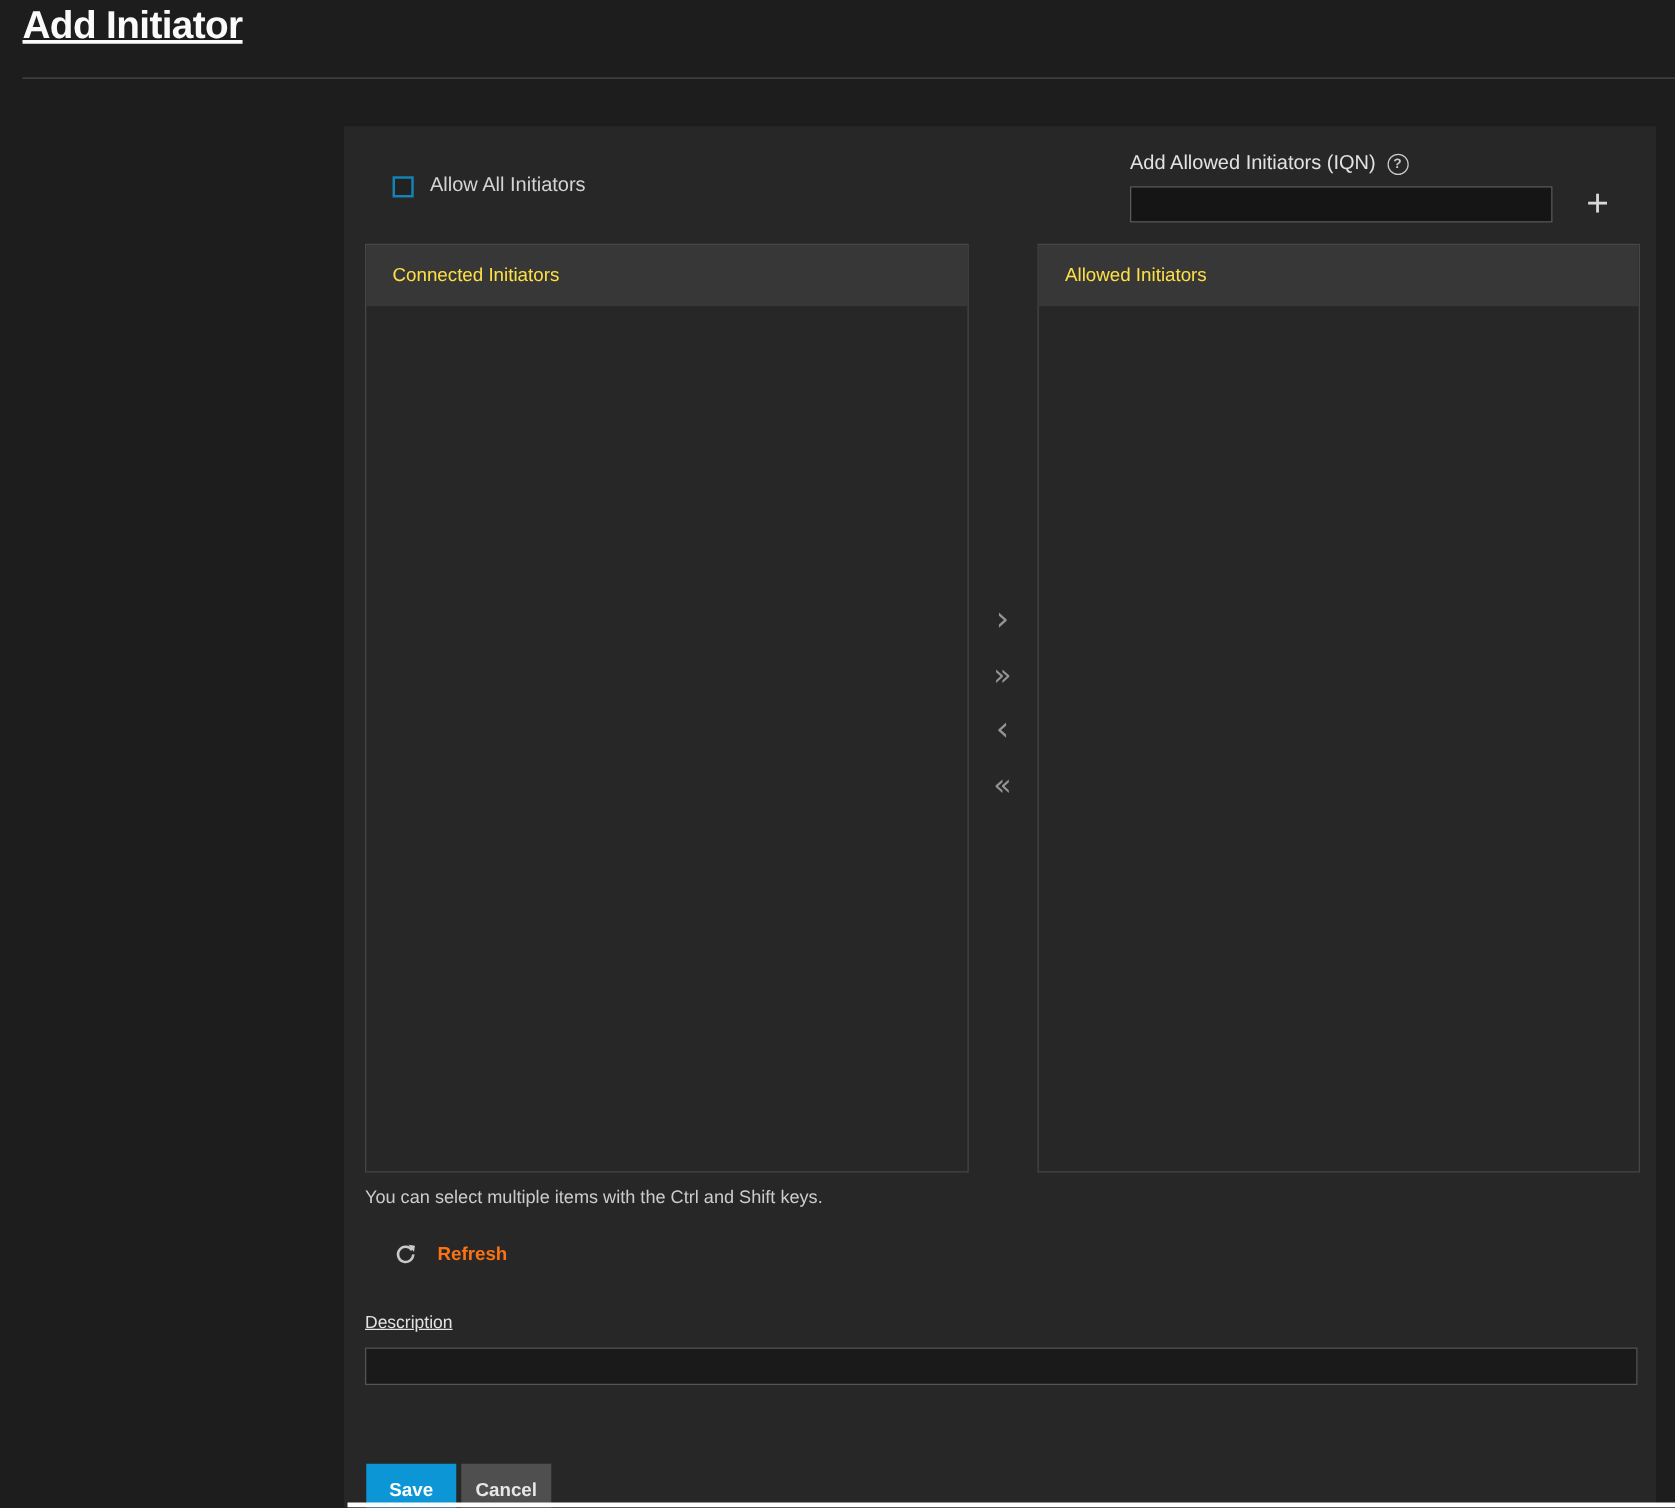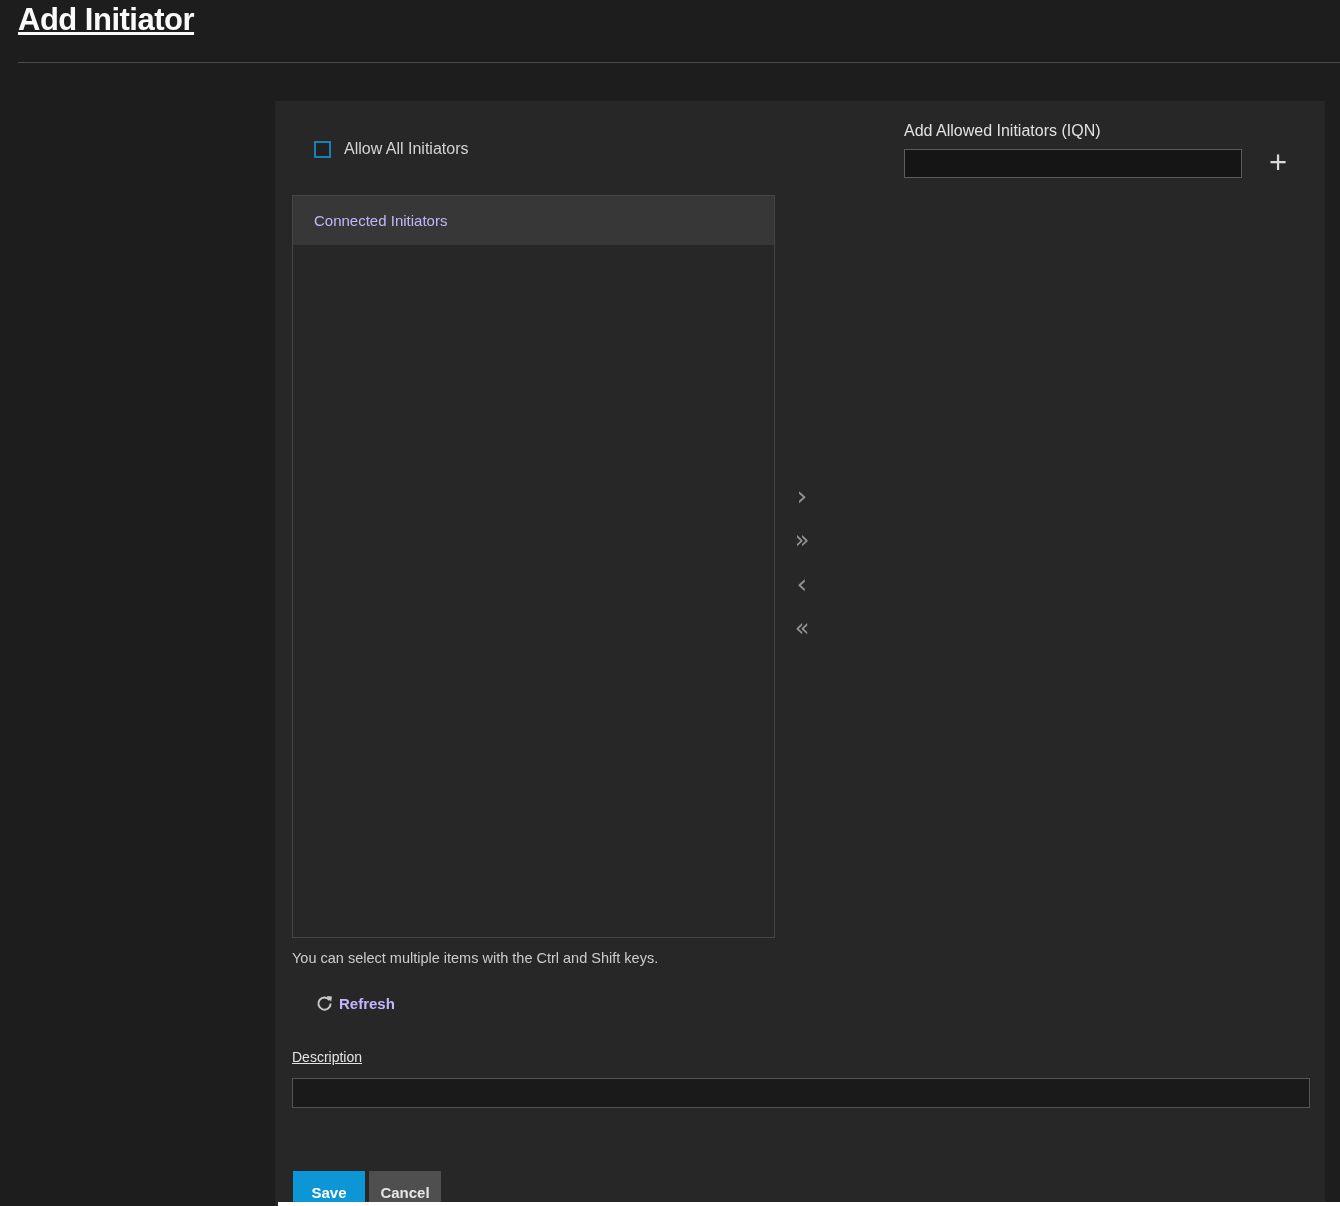--- a/index.html
+++ b/index.html
@@ -27,21 +27,21 @@
   }
   
   .checkbox-row { position: absolute; left: 39px; top: 39px; display: flex; align-items: center; }
   .checkbox {
     width: 17px; height: 17px;
     border: 2px solid #1482b4; background: #222;
     cursor: pointer; flex: 0 0 auto;
   }
   .checkbox-label { margin-left: 13px; font-size: 16px; color: #d4d4d4; }
   
-  .iqn-label-row { position: absolute; left: 629px; top: 21px; display: flex; align-items: center; gap: 9px; flex-direction: column; }
+  .iqn-label-row { position: absolute; left: 629px; top: 21px; display: flex; align-items: center; gap: 9px; }
   .iqn-label { font-size: 16px; color: #e2e2e2; }
   .help-icon {
     width: 17px; height: 17px; border: 1.5px solid #c9c9c9; border-radius: 50%;
     color: #c9c9c9; font-size: 11px; font-weight: bold;
     display: flex; align-items: center; justify-content: center;
     cursor: pointer;
   }
   .iqn-input {
     position: absolute; left: 629px; top: 48px;
     width: 338px; height: 29px;
@@ -62,21 +62,21 @@
   .list-box {
     position: absolute; top: 94px; height: 743px;
     border: 1px solid #464646;
   }
   .list-connected { left: 17px; width: 483px; }
   .list-allowed  { left: 555px; width: 482px; }
   .list-header {
     height: 49px; background: #373737;
     display: flex; align-items: center;
     padding-left: 21px;
-    font-size: 15px; color: #c4b5fd;
+    font-size: 15px; color: #fde047;
   }
   .list-body { height: 693px; overflow-y: auto; }
   
   .transfer-col {
     position: absolute; left: 512px; top: 380px;
     width: 30px; display: flex; flex-direction: column; align-items: center;
   }
   .transfer-btn {
     background: transparent; border: none;
     color: #949494; cursor: pointer;
@@ -85,23 +85,23 @@
     font-family: "DejaVu Sans", sans-serif;
   }
   .transfer-btn.single { font-size: 27px; }
   
   .multi-hint {
     position: absolute; left: 17px; top: 849px;
     font-size: 14.5px; color: #cccccc;
   }
   .refresh-button {
     position: absolute; left: 41px; top: 894px;
-    display: flex; align-items: center; gap: 6px;
+    display: flex; align-items: center; gap: 17px;
     background: transparent; border: none; cursor: pointer;
-    color: #c4b5fd; font-size: 15px; font-weight: bold;
+    color: #f97316; font-size: 15px; font-weight: bold;
     font-family: "Liberation Sans", sans-serif;
   }
   .refresh-button svg { display: block; }
   
   .description-label {
     position: absolute; left: 17px; top: 948px;
     font-size: 14px; color: #e3e3e3; text-decoration: underline;
   }
   .description-input {
     position: absolute; left: 17px; top: 977px;
@@ -144,20 +144,24 @@
     <span class="help-icon">?</span>
   </div>
   <input class="iqn-input" type="text" value="" style="">
   <button class="add-iqn-button">+</button>
 
   <div class="list-box list-connected">
     <div class="list-header">Connected Initiators</div>
     <div class="list-body"></div>
   </div>
 
+  <div class="list-box list-allowed">
+    <div class="list-header">Allowed Initiators</div>
+    <div class="list-body"></div>
+  </div>
 
   <div class="transfer-col">
     <button class="transfer-btn single">›</button>
     <button class="transfer-btn">»</button>
     <button class="transfer-btn single">‹</button>
     <button class="transfer-btn">«</button>
   </div>
 
   <div class="multi-hint">You can select multiple items with the Ctrl and Shift keys.</div>
 

